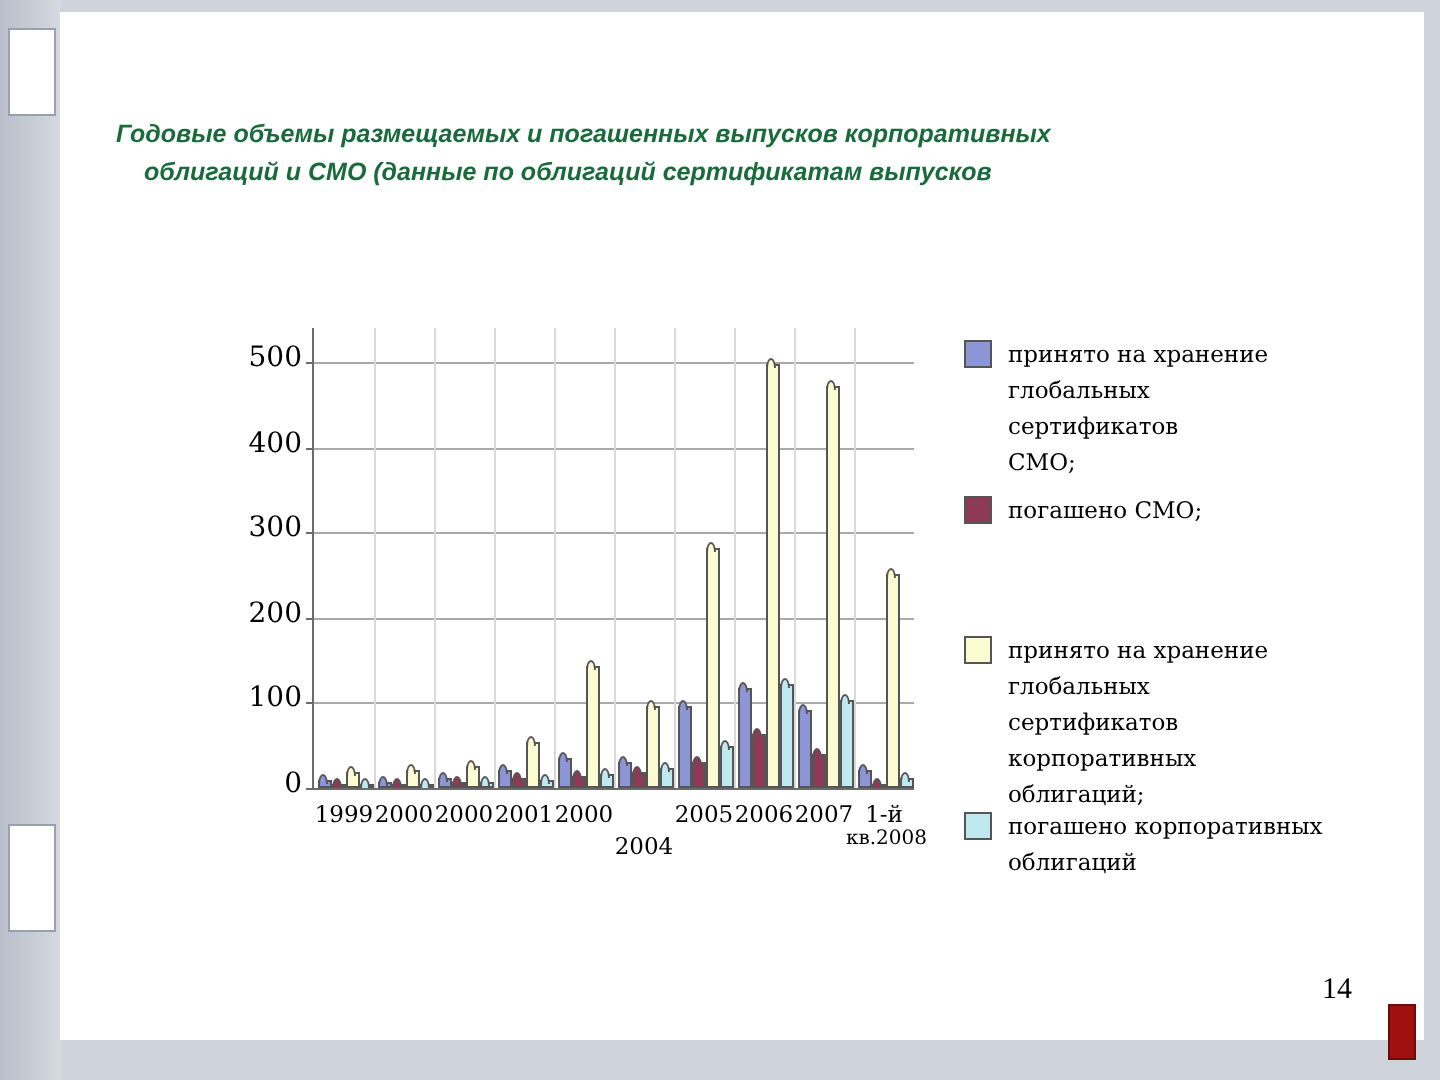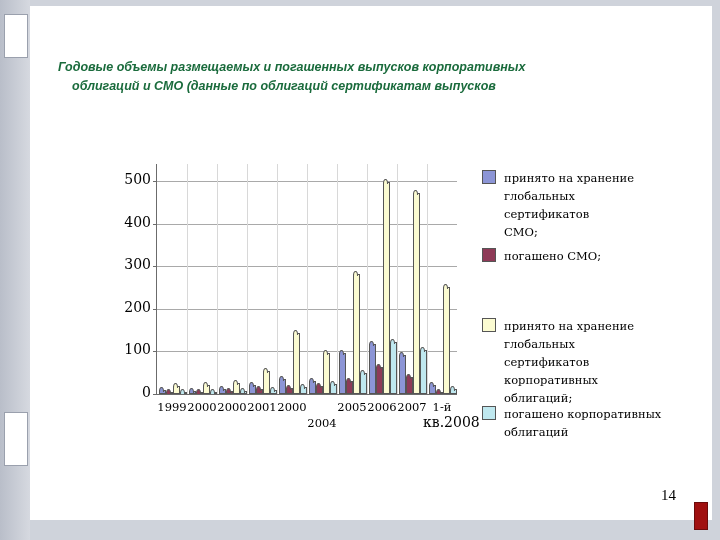--- a/index.html
+++ b/index.html
@@ -80,21 +80,21 @@
     position:absolute;right:306px;
     font-family:"DejaVu Serif", serif;
     font-size:14px;color:#000;text-align:right;width:60px;
   }
   .ytickmark{position:absolute;left:-4px;width:4px;height:1px;background:#6b6b6b;}
   .xtick{
     position:absolute;top:236px;
     font-family:"DejaVu Serif", serif;
     font-size:11.5px;color:#000;text-align:center;
   }
-  .xtick .sub{display:block;font-size:14px;}
+  .xtick .sub{display:block;font-size:10px;}
   .xdiv{position:absolute;top:0;width:1px;height:100%;background:#d8d8d8;}
 
   
   .bar{
     position:absolute;bottom:0;
     border:1px solid #555;
     box-sizing:border-box;
   }
   .bar .top{
     position:absolute;left:-1px;top:-4px;width:100%;height:5px;

